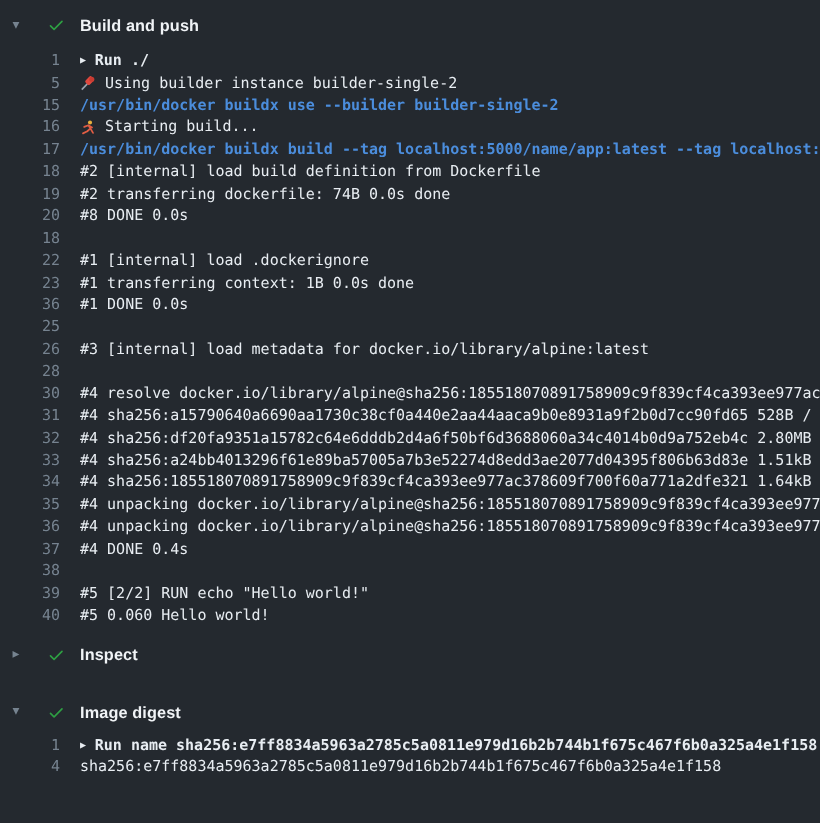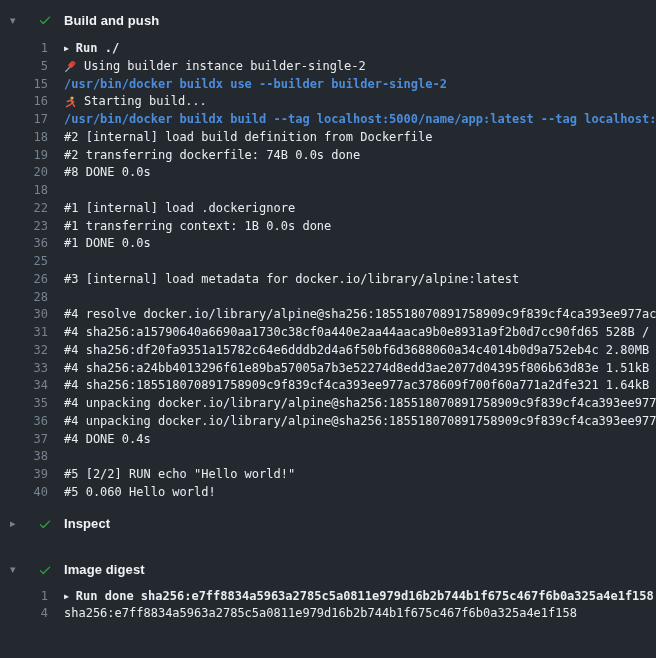--- a/index.html
+++ b/index.html
@@ -129,18 +129,18 @@
     <div class="group-header">
       <span class="chev">▾</span>
       <span class="check">
   <svg viewBox="0 0 16 16" width="14" height="14" aria-hidden="true">
     <path fill="#2ea043" d="M13.78 4.22a.75.75 0 0 1 0 1.06l-7.25 7.25a.75.75 0 0 1-1.06 0L2.22 9.28a.75.75 0 1 1 1.06-1.06L6 10.94l6.72-6.72a.75.75 0 0 1 1.06 0Z"></path>
   </svg>
 </span>
       <span class="group-title">Image digest</span>
     </div>
     <div class="group-lines">
-        <div class="log-line group"><span class="ln">1</span><span class="txt"><span class="play">▶</span><span>Run done sha256:e7ff8834a5963a2785c5a0811e979d16b2b744b1f675c467f6b0a325a4e1f158</span></span></div>
+        <div class="log-line group"><span class="ln">1</span><span class="txt"><span class="play">▶</span><span>Run name sha256:e7ff8834a5963a2785c5a0811e979d16b2b744b1f675c467f6b0a325a4e1f158</span></span></div>
         <div class="log-line"><span class="ln">4</span><span class="txt"><span>sha256:e7ff8834a5963a2785c5a0811e979d16b2b744b1f675c467f6b0a325a4e1f158</span></span></div>
       </div>
   </div>
 
 </div>
 
 </body></html>

